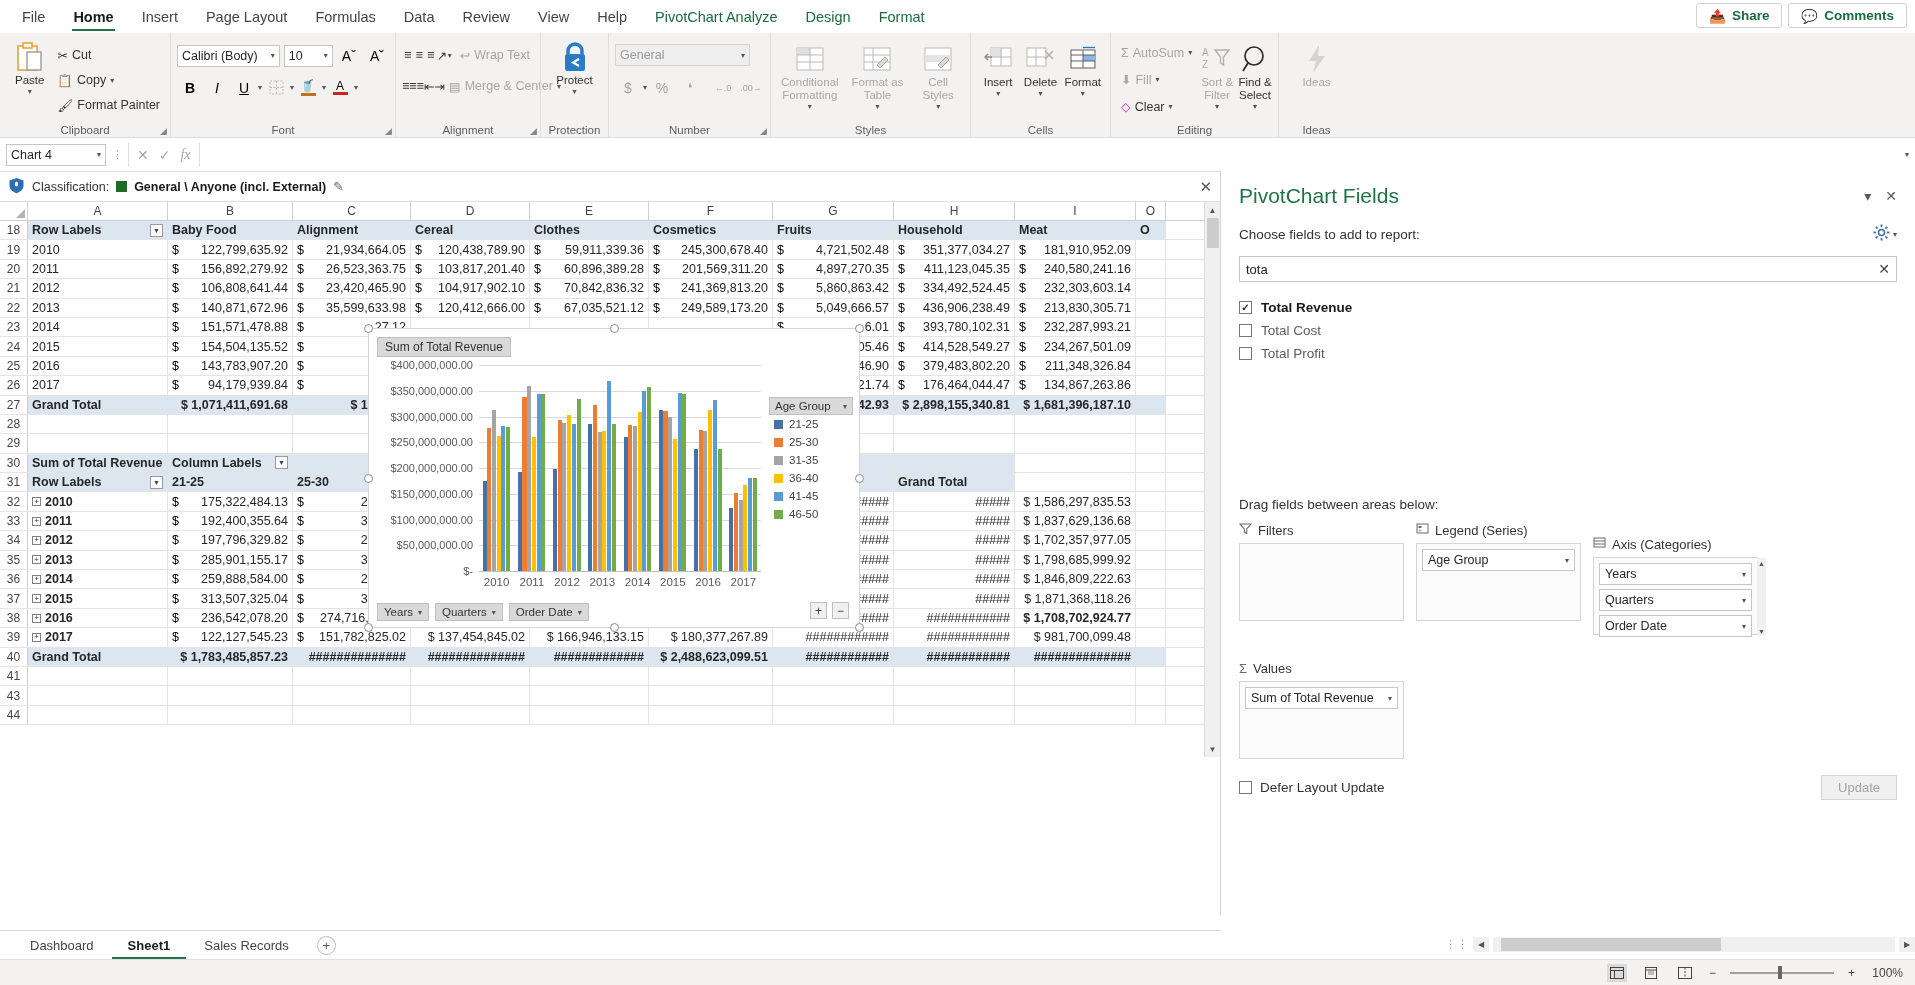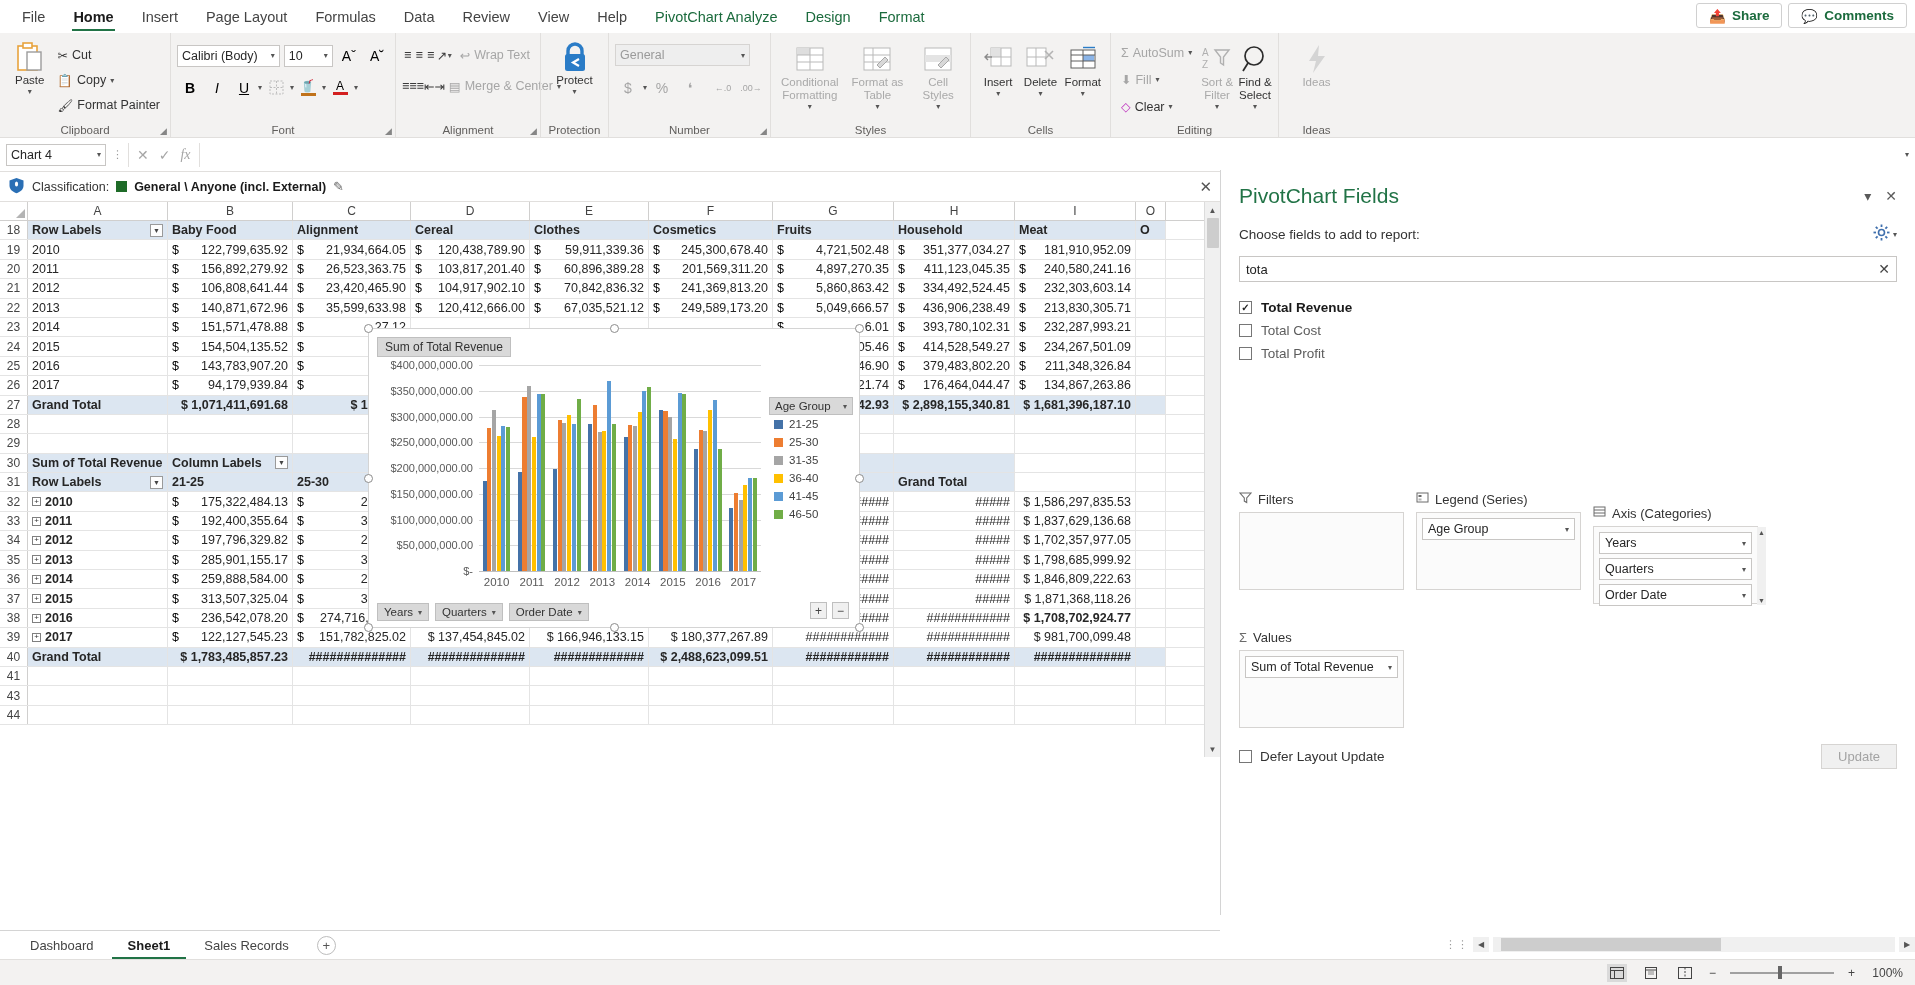--- a/index.html
+++ b/index.html
@@ -1296,20 +1296,21 @@
       <div class="fitem off">
         <span class="cbx"></span>
         <span>Total Cost</span>
       </div>
       <div class="fitem off">
         <span class="cbx"></span>
         <span>Total Profit</span>
       </div>
     </div>
 
+  <div class="dragmsg">Drag fields between areas below:</div>
 
   <div class="areas">
 
     <div class="area">
       <div class="area-hd">
         <span>
           <svg width="13" height="13" viewBox="0 0 13 13">
               <path d="M1 2 h11 l-4.3 5 v4.5 l-2.4 -1.4 v-3.1z" fill="none" stroke="#6b6b6b" stroke-width="1.1"></path>
             </svg>
         </span>

